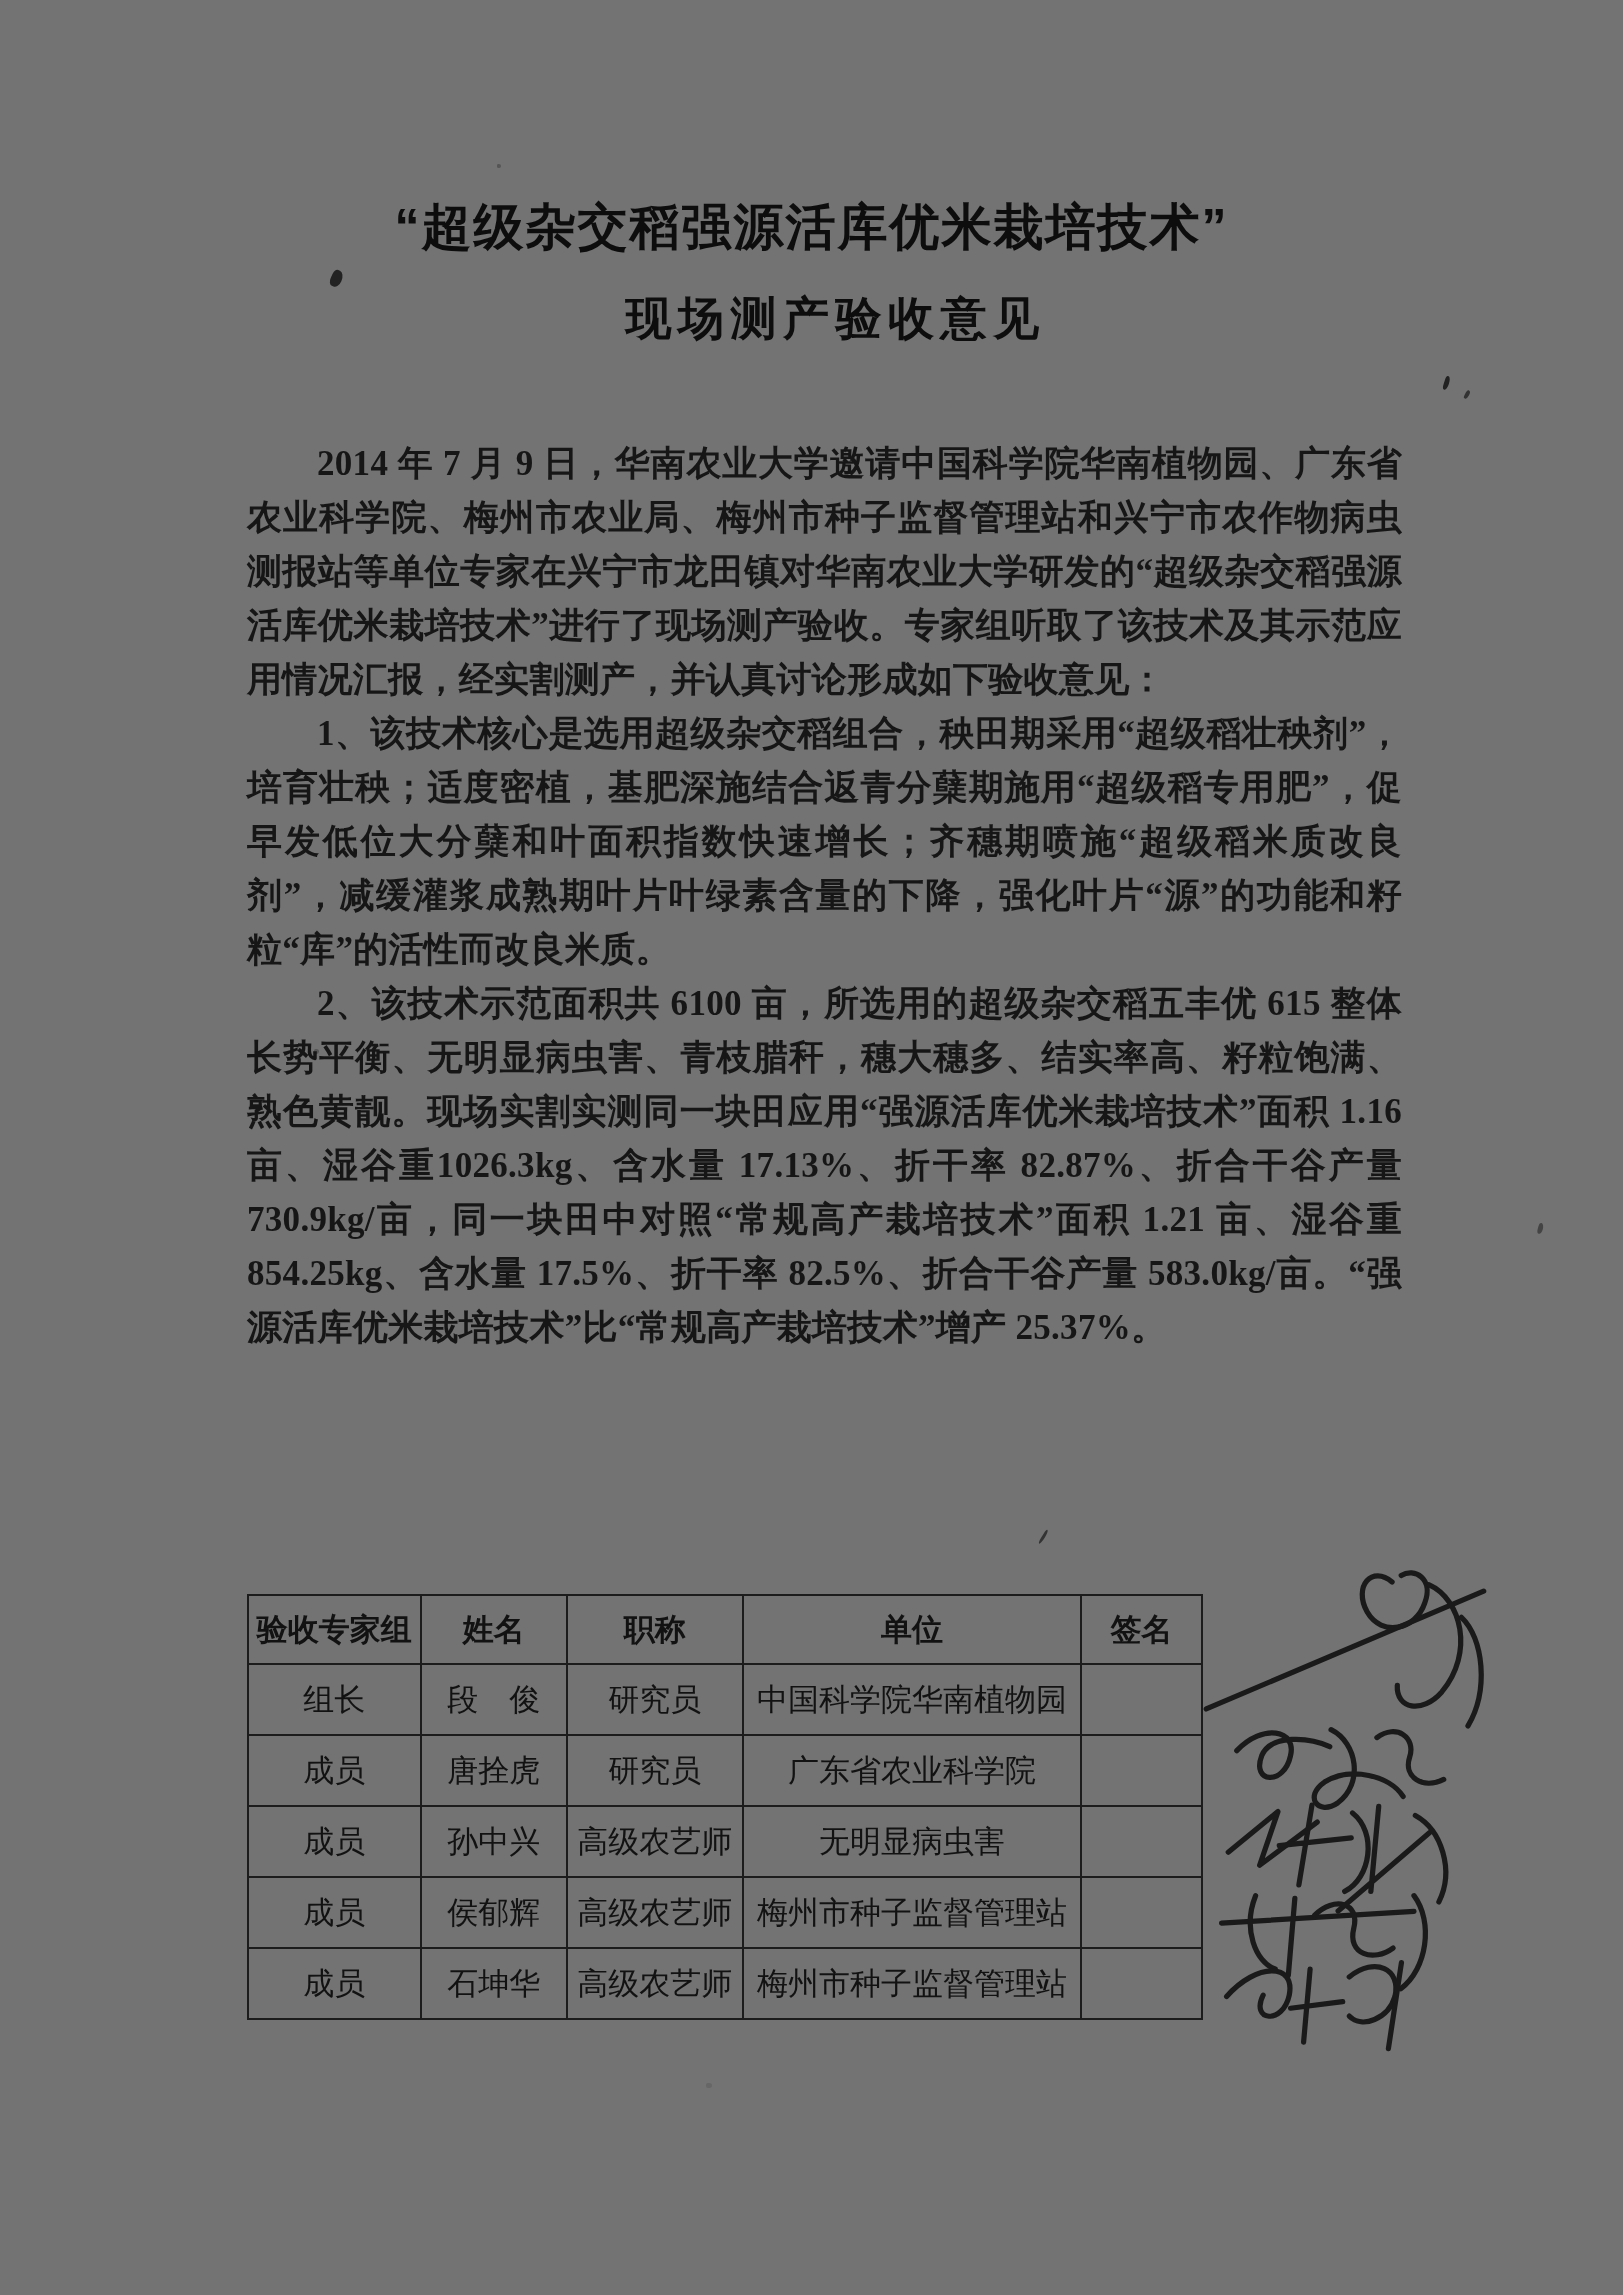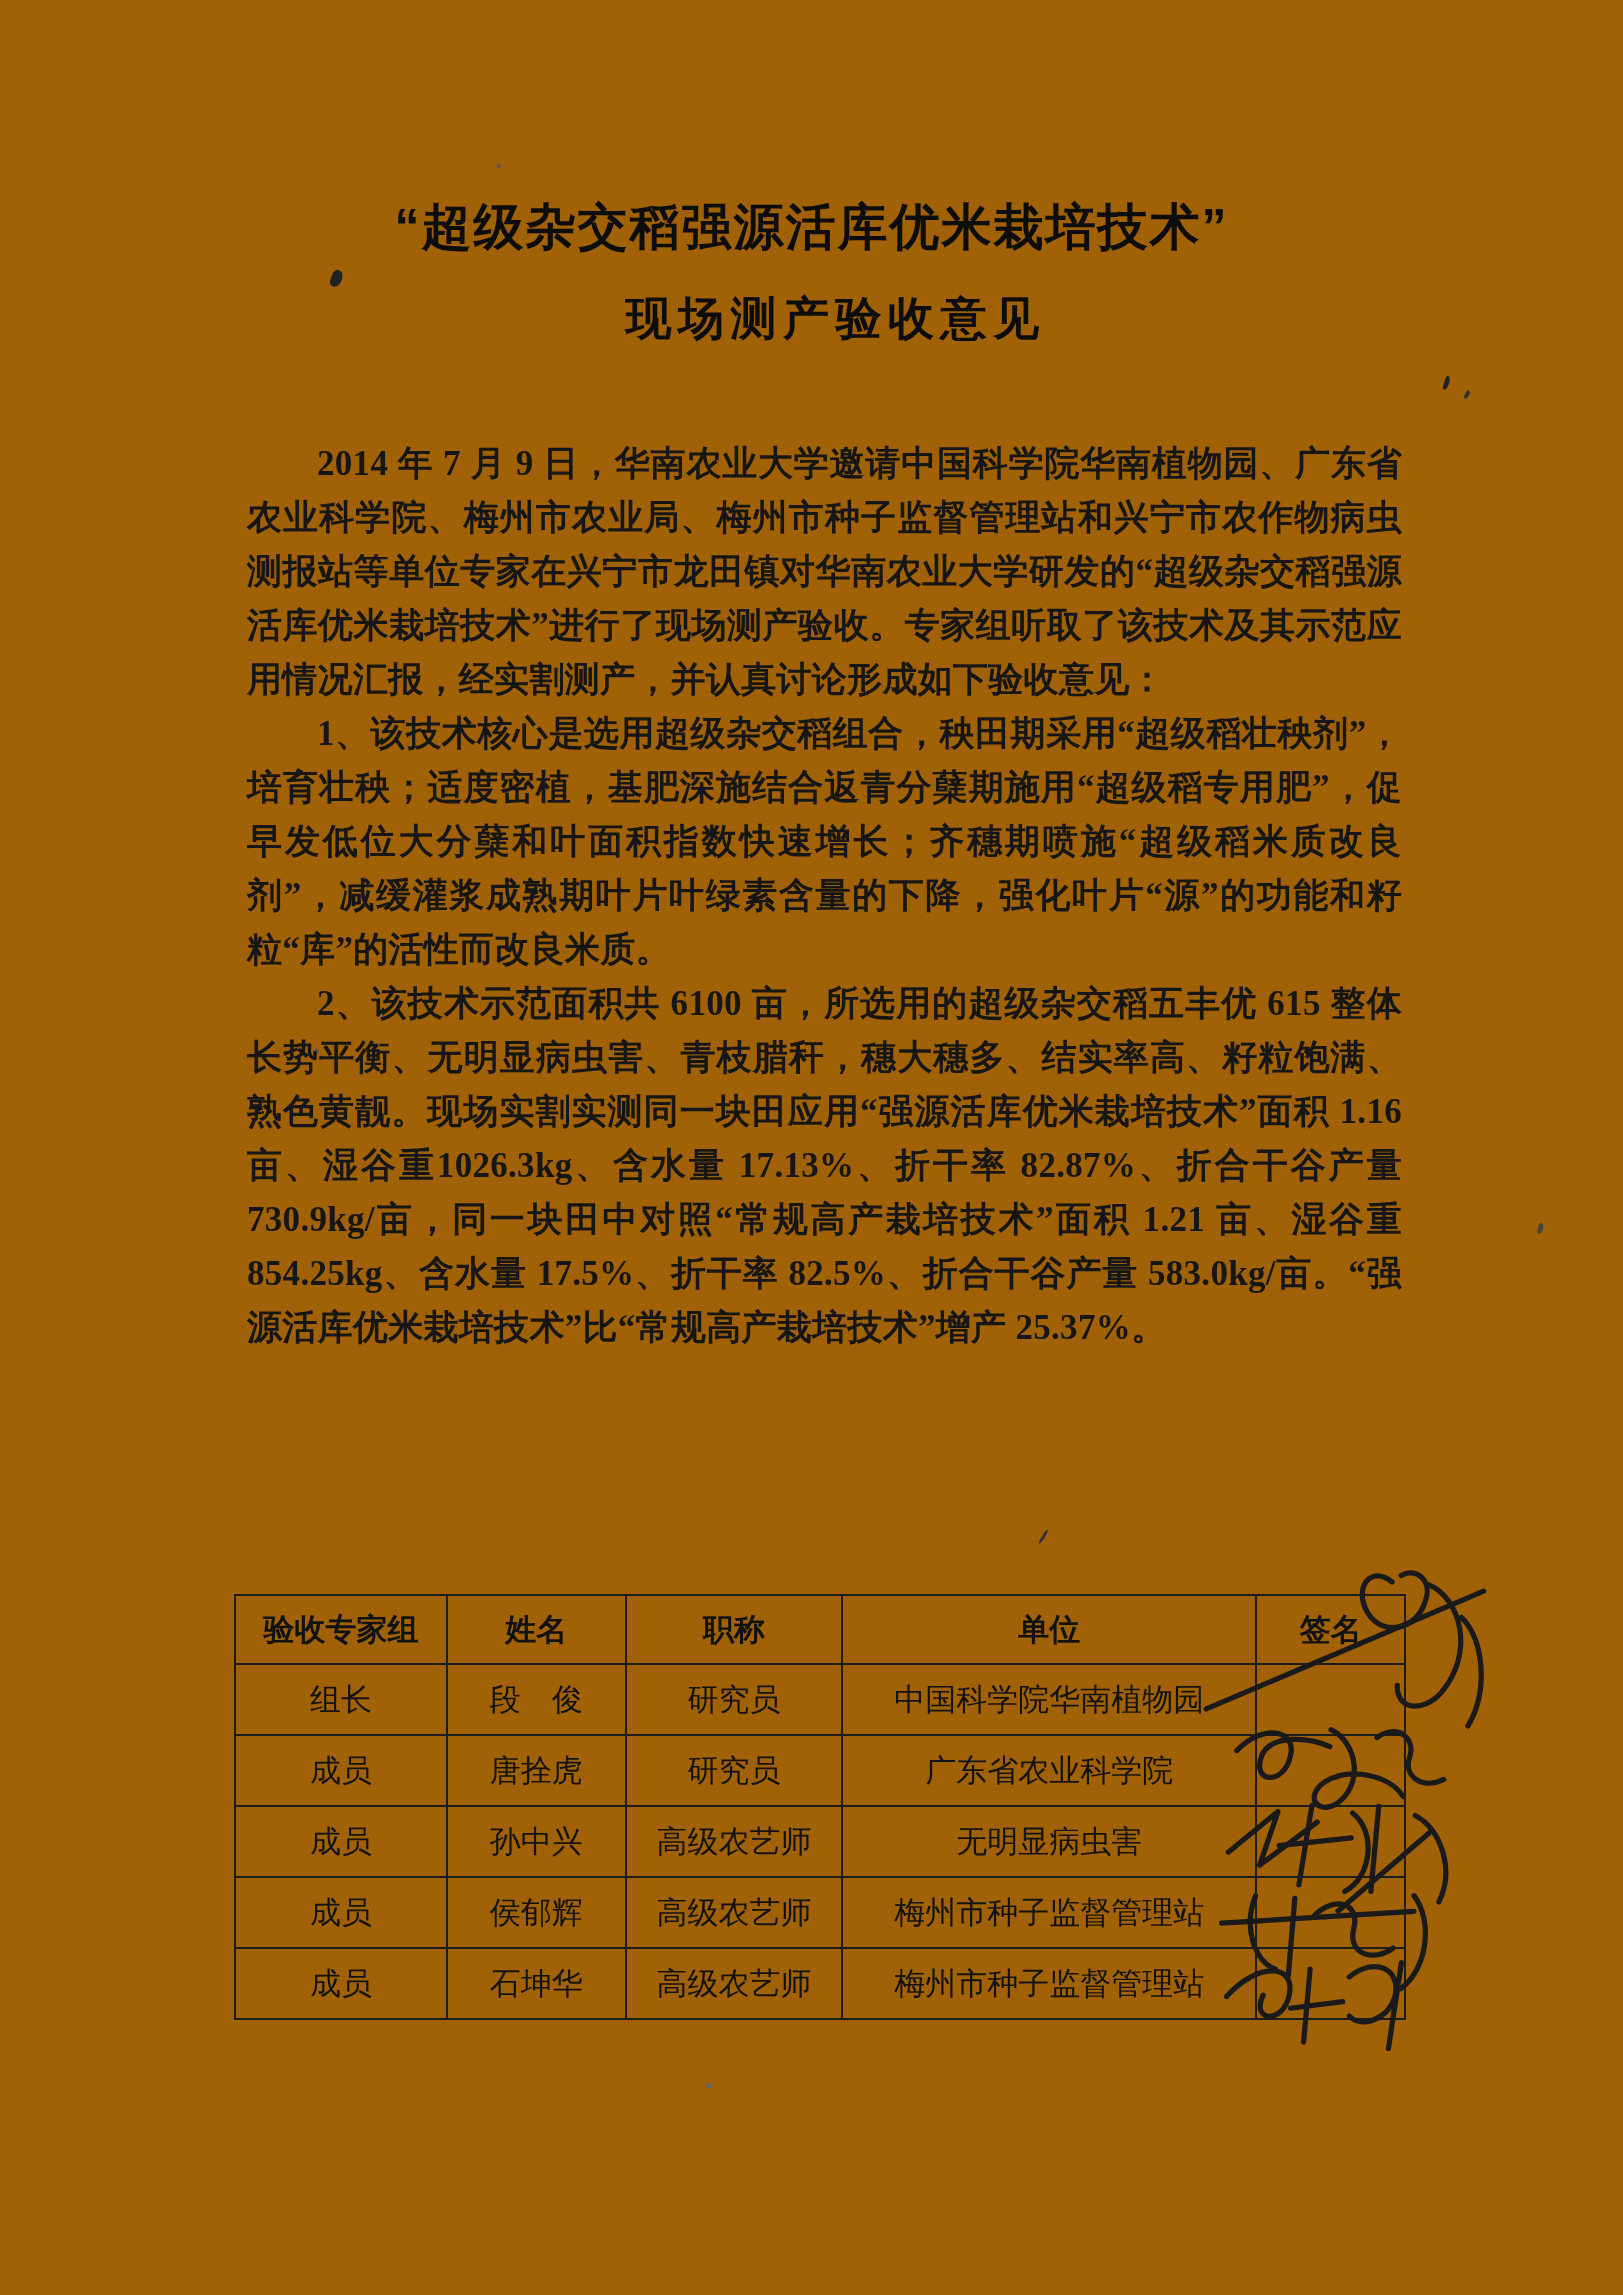--- a/index.html
+++ b/index.html
@@ -1,20 +1,20 @@
 <!DOCTYPE html>
 <html style="font-size:10.5px"><head>
 <meta charset="utf-8">
 <style>
   html,body{margin:0;padding:0;background:#e8e8e8;}
   .page{
     position:relative;
     width:1623px;height:2295px;
     margin:0 auto;
-    background:#a16207;
+    background:#737373;
     overflow:hidden;
     color:#141414;
     font-family:"Liberation Serif","DejaVu Serif",serif;
   }
   .title1,.title2{
     position:absolute;left:0;right:0;text-align:center;
     font-family:"Liberation Sans","DejaVu Sans",sans-serif;
     font-weight:900;color:#0d0d0d;white-space:nowrap;
   }
   .title1{top:194px;font-size:50px;letter-spacing:2px;}
@@ -26,21 +26,21 @@
     margin:0;
     text-indent:2em;
     font-size:35px;
     line-height:54px;
     text-align:justify;
     font-weight:600;
     color:#161616;
     letter-spacing:0.3px;
   }
   table.expert-table{
-    position:absolute;left:234px;top:1594px;width:1172px;
+    position:absolute;left:247px;top:1594px;width:956px;
     border-collapse:collapse;table-layout:fixed;
     font-weight:700;color:#121212;
   }
   .expert-table th,.expert-table td{
     border:2px solid #1c1c1c;
     text-align:center;vertical-align:middle;
     font-size:31px;
     padding:0;
     overflow:visible;
   }

